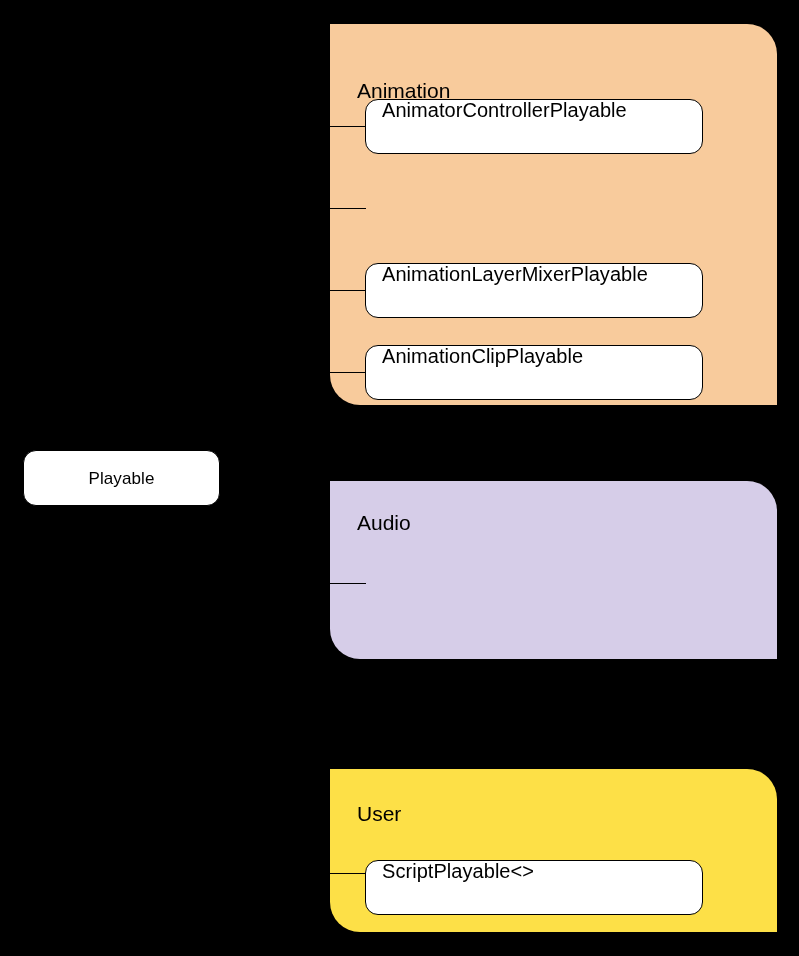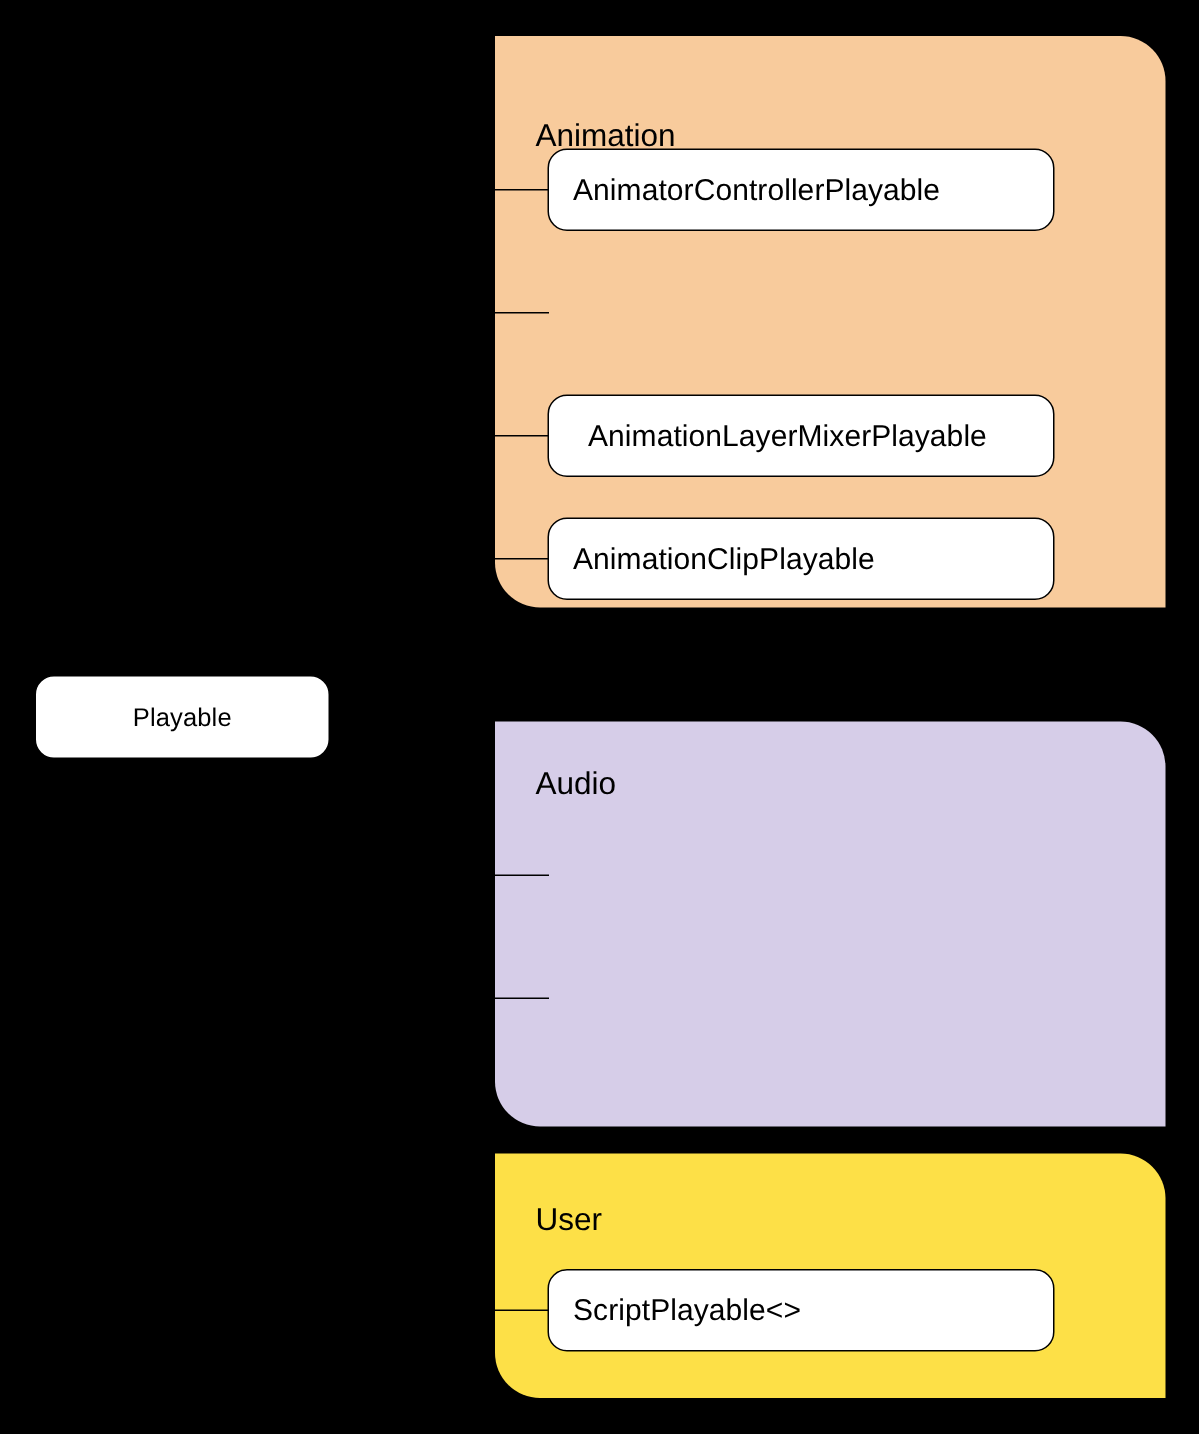--- a/index.html
+++ b/index.html
@@ -64,21 +64,21 @@
   .leaf-box {
     position: absolute;
     left: 35px;
     width: 338px;
     height: 55px;
     background: #ffffff;
     border: 1.4px solid #000000;
     border-radius: 13px;
     box-sizing: border-box;
     display: flex;
-    align-items: center;
+    align-items: flex-start;
   }
   .leaf-box .leaf-label {
     font-size: 20px;
     color: #000000;
     line-height: 1;
     padding-left: 16px;
     white-space: nowrap;
     letter-spacing: 0.05px;
   }
 
@@ -104,40 +104,40 @@
     <div class="group-title" style="top:56px;">Animation</div>
 
     <div class="connector" style="top:102px;"></div>
     <div class="leaf-box" style="top:75px;">
       <span class="leaf-label">AnimatorControllerPlayable</span>
     </div>
 
     <div class="connector" style="top:184px;"></div>
 
     <div class="connector" style="top:266px;"></div>
-    <div class="leaf-box" style="top:239px;padding-left:10px;">
+    <div class="leaf-box" style="top:239px;">
       <span class="leaf-label">AnimationLayerMixerPlayable</span>
     </div>
 
     <div class="connector" style="top:348px;"></div>
     <div class="leaf-box" style="top:321px;">
       <span class="leaf-label">AnimationClipPlayable</span>
     </div>
   </div>
 
-  <div class="group" id="group-audio" style="top:481px; height:270px; background:#d6cde8;">
+  <div class="group" id="group-audio" style="top:481px; height:178px; background:#d6cde8;">
     <div class="group-title" style="top:31px;">Audio</div>
 
     <div class="connector" style="top:102px;"></div>
 
     <div class="connector" style="top:184px;"></div>
   </div>
 
   <div class="group" id="group-user" style="top:769px; height:163px; background:#fde047;">
     <div class="group-title" style="top:34px;">User</div>
 
     <div class="connector" style="top:104px;"></div>
-    <div class="leaf-box" style="top:77px;">
+    <div class="leaf-box" style="top:91px;">
       <span class="leaf-label">ScriptPlayable&lt;&gt;</span>
     </div>
   </div>
 
 </div>
 
 </body></html>

